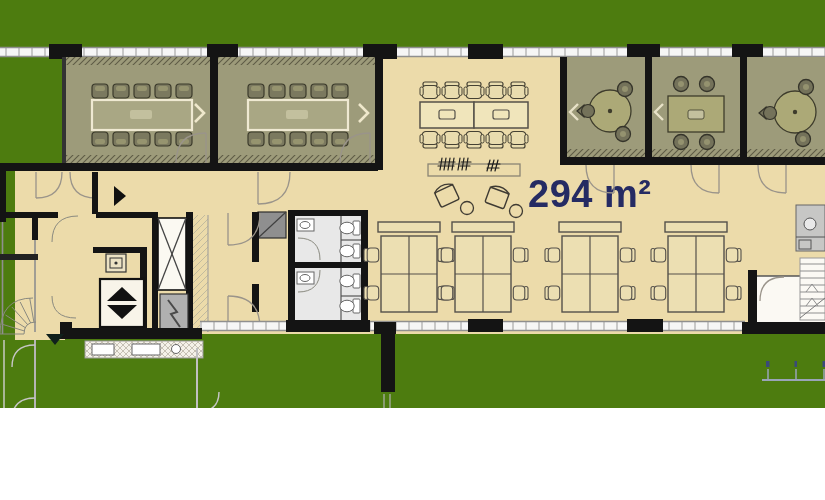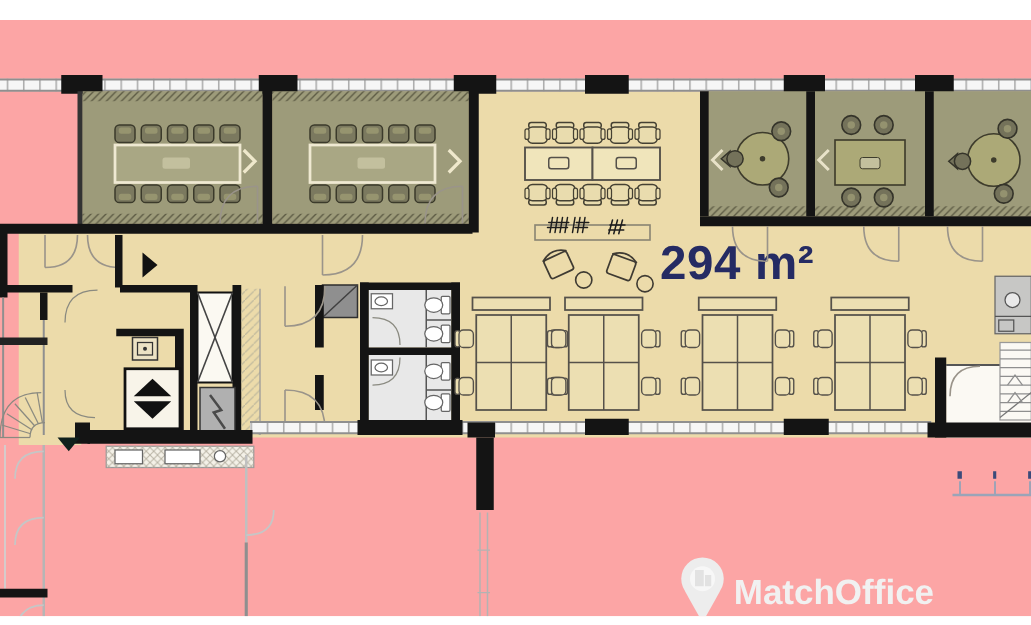--- a/index.html
+++ b/index.html
@@ -1,17 +1,17 @@
 <!DOCTYPE html>
 <html><head>
 <meta charset="utf-8">
 <style>
   html,body{margin:0;padding:0;background:#ffffff;}
-  .stage{position:relative;width:825px;height:477px;background:#fca5a5;overflow:hidden;
-         font-family:"Liberation Sans", sans-serif;margin-top:16px;}
+  .stage{position:relative;width:825px;height:408px;background:#4d7c0f;overflow:hidden;
+         font-family:"Liberation Sans", sans-serif;}
   svg{display:block;}
   .wall{fill:#141414;}
   .arc{fill:none;stroke:#9a948a;stroke-width:1.3;}
   .arcS{fill:none;stroke:#8a8a80;stroke-width:1;}
   .arcF{fill:none;stroke:#c6c6c6;stroke-width:1.4;}
   .leaf{stroke:#9a948a;stroke-width:1.3;}
   .faint{stroke:#b5b5b5;stroke-width:2;fill:none;}
   .lite{stroke:#8f8f8f;stroke-width:1.6;fill:none;}
   .furn{fill:#ecdfb2;stroke:#55514a;stroke-width:1.4;}
   .fixt{fill:#ffffff;stroke:#666666;stroke-width:1;}

